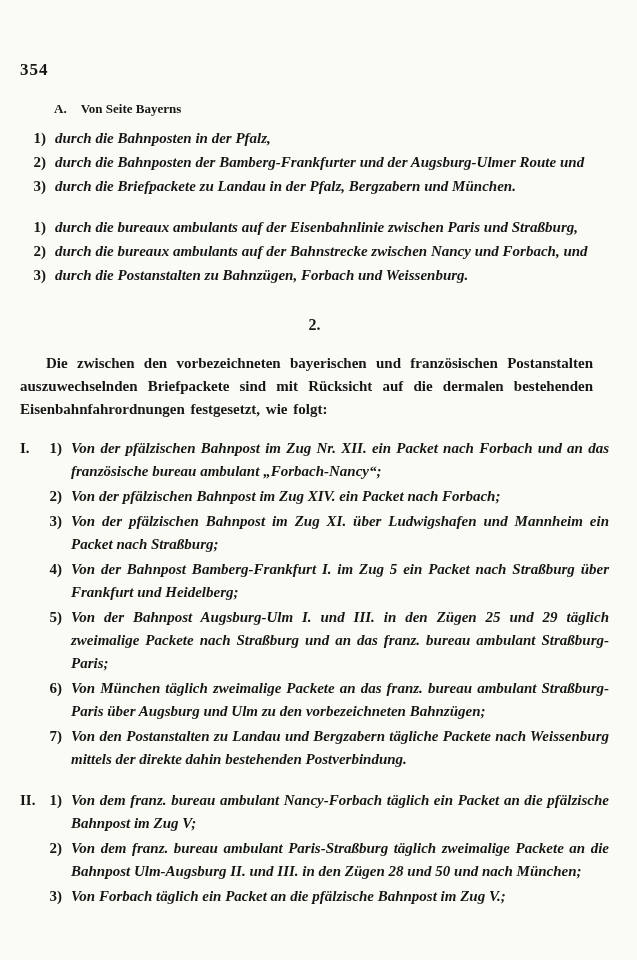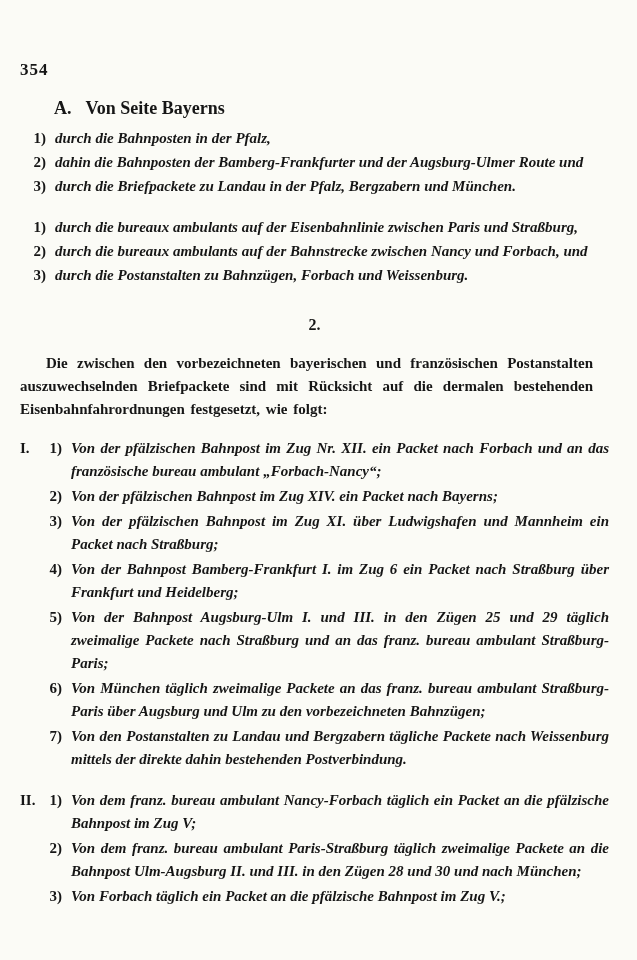--- a/index.html
+++ b/index.html
@@ -21,21 +21,21 @@
     padding: 58px 28px 32px 20px;
     overflow: hidden;
   }
   .page-number {
     font-size: 17px;
     letter-spacing: 1px;
     margin-bottom: 16px;
   }
   .section-heading {
     margin: 14px 0 7px 34px;
-    font-size: 18px;
+    font-size: 13px;
   }
   .section-heading .h-marker { margin-right: 14px; }
   .item {
     display: flex;
     align-items: flex-start;
     margin-bottom: 1px;
   }
   .item .marker {
     flex: 0 0 26px;
     text-align: right;
@@ -84,21 +84,21 @@
   <div class="section">
     <div class="section-heading">
       <span class="h-marker">A.</span><span class="h-text">Von Seite Bayerns</span>
     </div>
     <div class="item">
       <span class="marker">1)</span>
       <span class="text">durch die Bahnposten in der Pfalz,</span>
     </div>
     <div class="item">
       <span class="marker">2)</span>
-      <span class="text">dahin die Bahnposten der Bamberg-Frankfurter und der Augsburg-Ulmer Route und</span>
+      <span class="text">durch die Bahnposten der Bamberg-Frankfurter und der Augsburg-Ulmer Route und</span>
     </div>
     <div class="item">
       <span class="marker">3)</span>
       <span class="text">durch die Briefpackete zu Landau in der Pfalz, Bergzabern und München.</span>
     </div>
   </div>
 
   <div class="section">
     <div class="item">
       <span class="marker">1)</span>
@@ -119,29 +119,29 @@
 
   <div class="clause">
     <span class="roman">I.</span>
     <div class="clause-items">
       <div class="item">
         <span class="marker">1)</span>
         <span class="text">Von der pfälzischen Bahnpost im Zug Nr. XII. ein Packet nach Forbach und an das französische bureau ambulant „Forbach-Nancy“;</span>
       </div>
       <div class="item">
         <span class="marker">2)</span>
-        <span class="text">Von der pfälzischen Bahnpost im Zug XIV. ein Packet nach Bayerns;</span>
+        <span class="text">Von der pfälzischen Bahnpost im Zug XIV. ein Packet nach Forbach;</span>
       </div>
       <div class="item">
         <span class="marker">3)</span>
         <span class="text">Von der pfälzischen Bahnpost im Zug XI. über Ludwigshafen und Mannheim ein Packet nach Straßburg;</span>
       </div>
       <div class="item">
         <span class="marker">4)</span>
-        <span class="text">Von der Bahnpost Bamberg-Frankfurt I. im Zug 6 ein Packet nach Straßburg über Frankfurt und Heidelberg;</span>
+        <span class="text">Von der Bahnpost Bamberg-Frankfurt I. im Zug 5 ein Packet nach Straßburg über Frankfurt und Heidelberg;</span>
       </div>
       <div class="item">
         <span class="marker">5)</span>
         <span class="text">Von der Bahnpost Augsburg-Ulm I. und III. in den Zügen 25 und 29 täglich zweimalige Packete nach Straßburg und an das franz. bureau ambulant Straßburg-Paris;</span>
       </div>
       <div class="item">
         <span class="marker">6)</span>
         <span class="text">Von München täglich zweimalige Packete an das franz. bureau ambulant Straßburg-Paris über Augsburg und Ulm zu den vorbezeichneten Bahnzügen;</span>
       </div>
       <div class="item">
@@ -153,21 +153,21 @@
 
   <div class="clause">
     <span class="roman">II.</span>
     <div class="clause-items">
       <div class="item">
         <span class="marker">1)</span>
         <span class="text">Von dem franz. bureau ambulant Nancy-Forbach täglich ein Packet an die pfälzische Bahnpost im Zug V;</span>
       </div>
       <div class="item">
         <span class="marker">2)</span>
-        <span class="text">Von dem franz. bureau ambulant Paris-Straßburg täglich zweimalige Packete an die Bahnpost Ulm-Augsburg II. und III. in den Zügen 28 und 30 und nach München;</span>
+        <span class="text">Von dem franz. bureau ambulant Paris-Straßburg täglich zweimalige Packete an die Bahnpost Ulm-Augsburg II. und III. in den Zügen 28 und 50 und nach München;</span>
       </div>
       <div class="item">
         <span class="marker">3)</span>
         <span class="text">Von Forbach täglich ein Packet an die pfälzische Bahnpost im Zug V.;</span>
       </div>
     </div>
   </div>
 
 </div>
 

